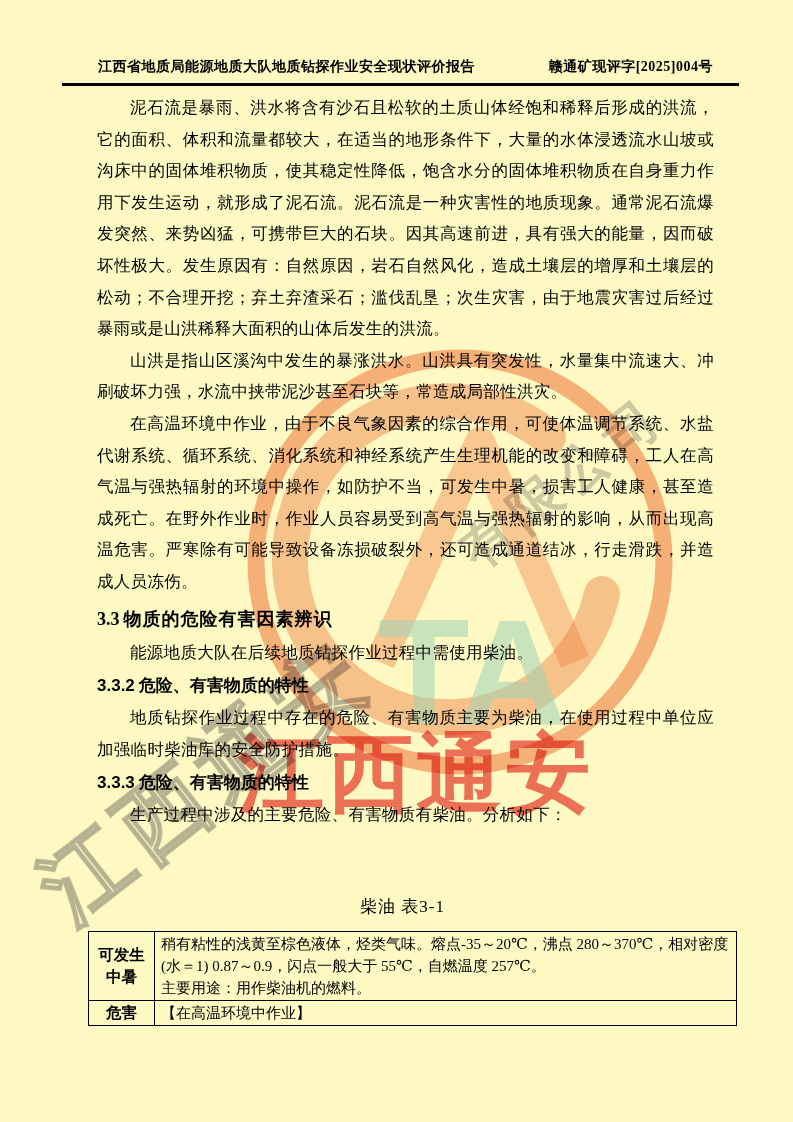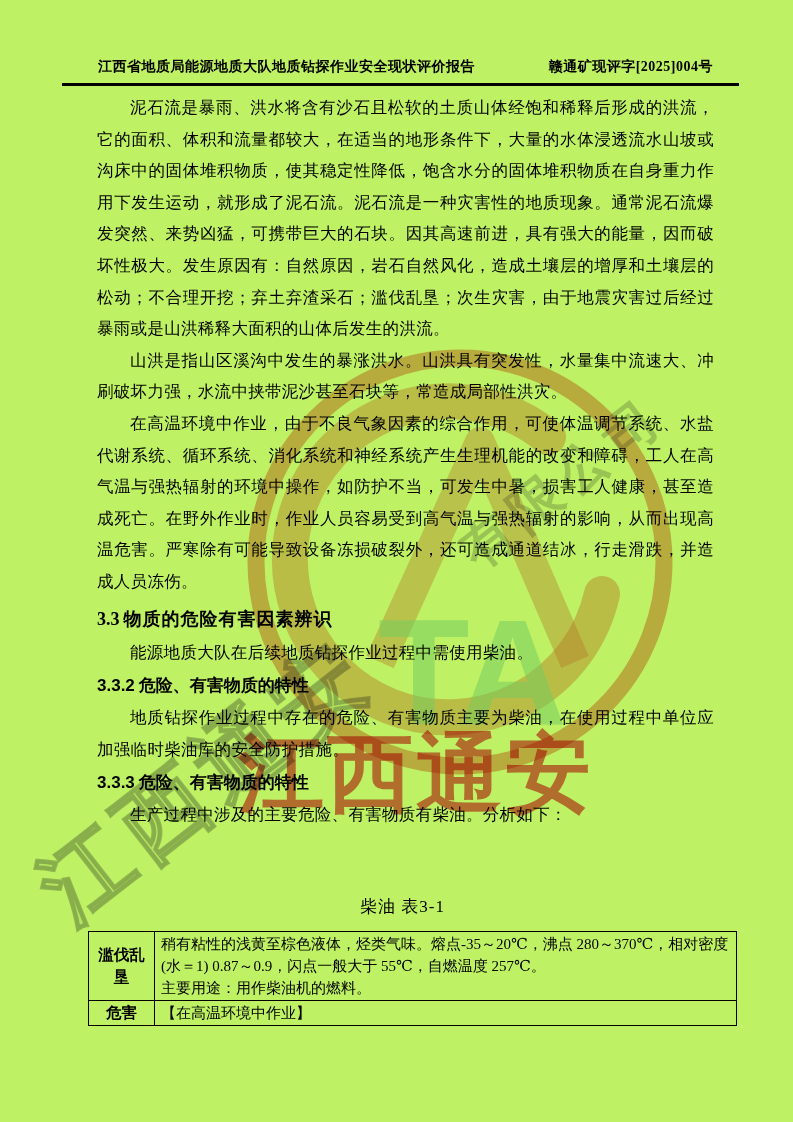--- a/index.html
+++ b/index.html
@@ -2,21 +2,21 @@
 <html lang="zh"><head>
 <meta charset="utf-8">
 <style>
   * { margin: 0; padding: 0; box-sizing: border-box; }
   html, body { background: #888; }
   .page {
     position: relative;
     width: 793px;
     height: 1122px;
     margin: 0 auto;
-    background: #bef264;
+    background: #fef9c3;
     overflow: hidden;
     font-family: "Liberation Serif", "DejaVu Serif", serif;
     color: #000;
   }
   
   .header {
     position: absolute;
     left: 62px;
     right: 54px;
     top: 58px;
@@ -163,21 +163,21 @@
 
     <div class="sec-sub"><span class="sec-num">3.3.3</span><span>危险、有害物质的特性</span></div>
     <p class="para">生产过程中涉及的主要危险、有害物质有柴油。分析如下：</p>
   </div>
 
   <div class="tbl-caption">柴油  表3-1</div>
 
   <table class="spec">
     <tbody>
         <tr>
-      <td class="lbl">滥伐乱垦</td>
+      <td class="lbl">可发生中暑</td>
       <td class="val">
         <p>稍有粘性的浅黄至棕色液体，烃类气味。熔点-35～20℃，沸点 280～370℃，相对密度(水＝1) 0.87～0.9，闪点一般大于 55℃，自燃温度 257℃。</p>
         <p>主要用途：用作柴油机的燃料。</p>
       </td>
     </tr>
     <tr>
       <td class="lbl">危害</td>
       <td class="val">
         <p>【在高温环境中作业】</p>
       </td>

